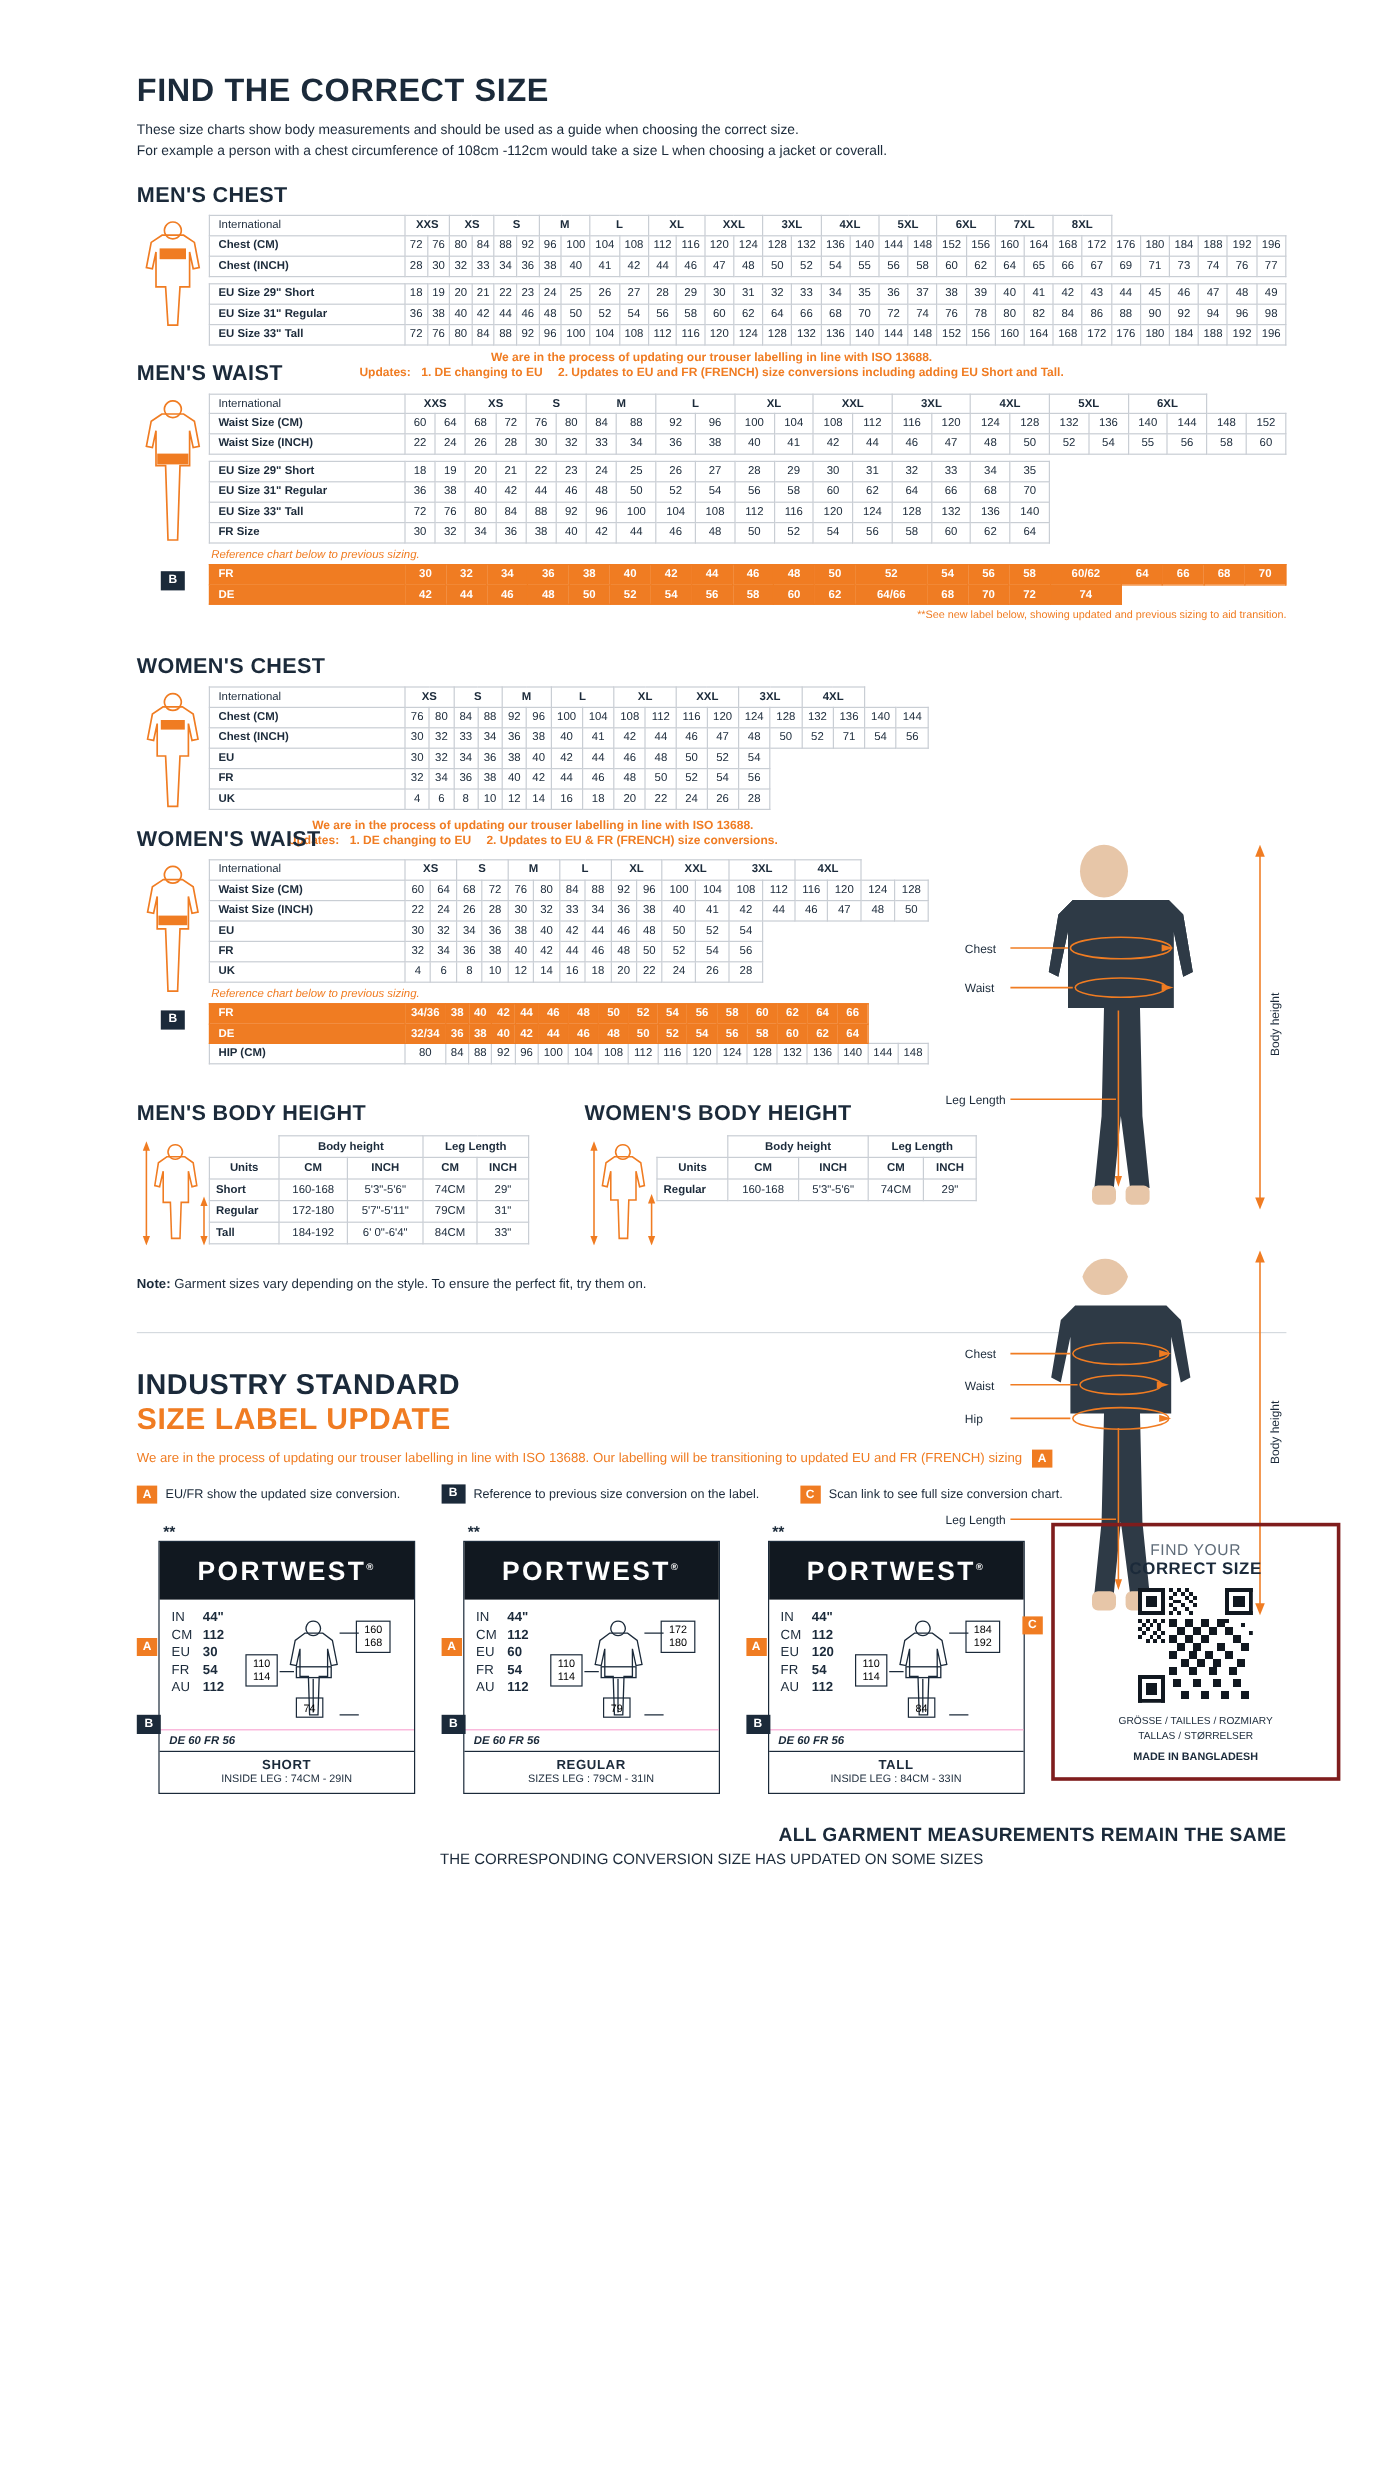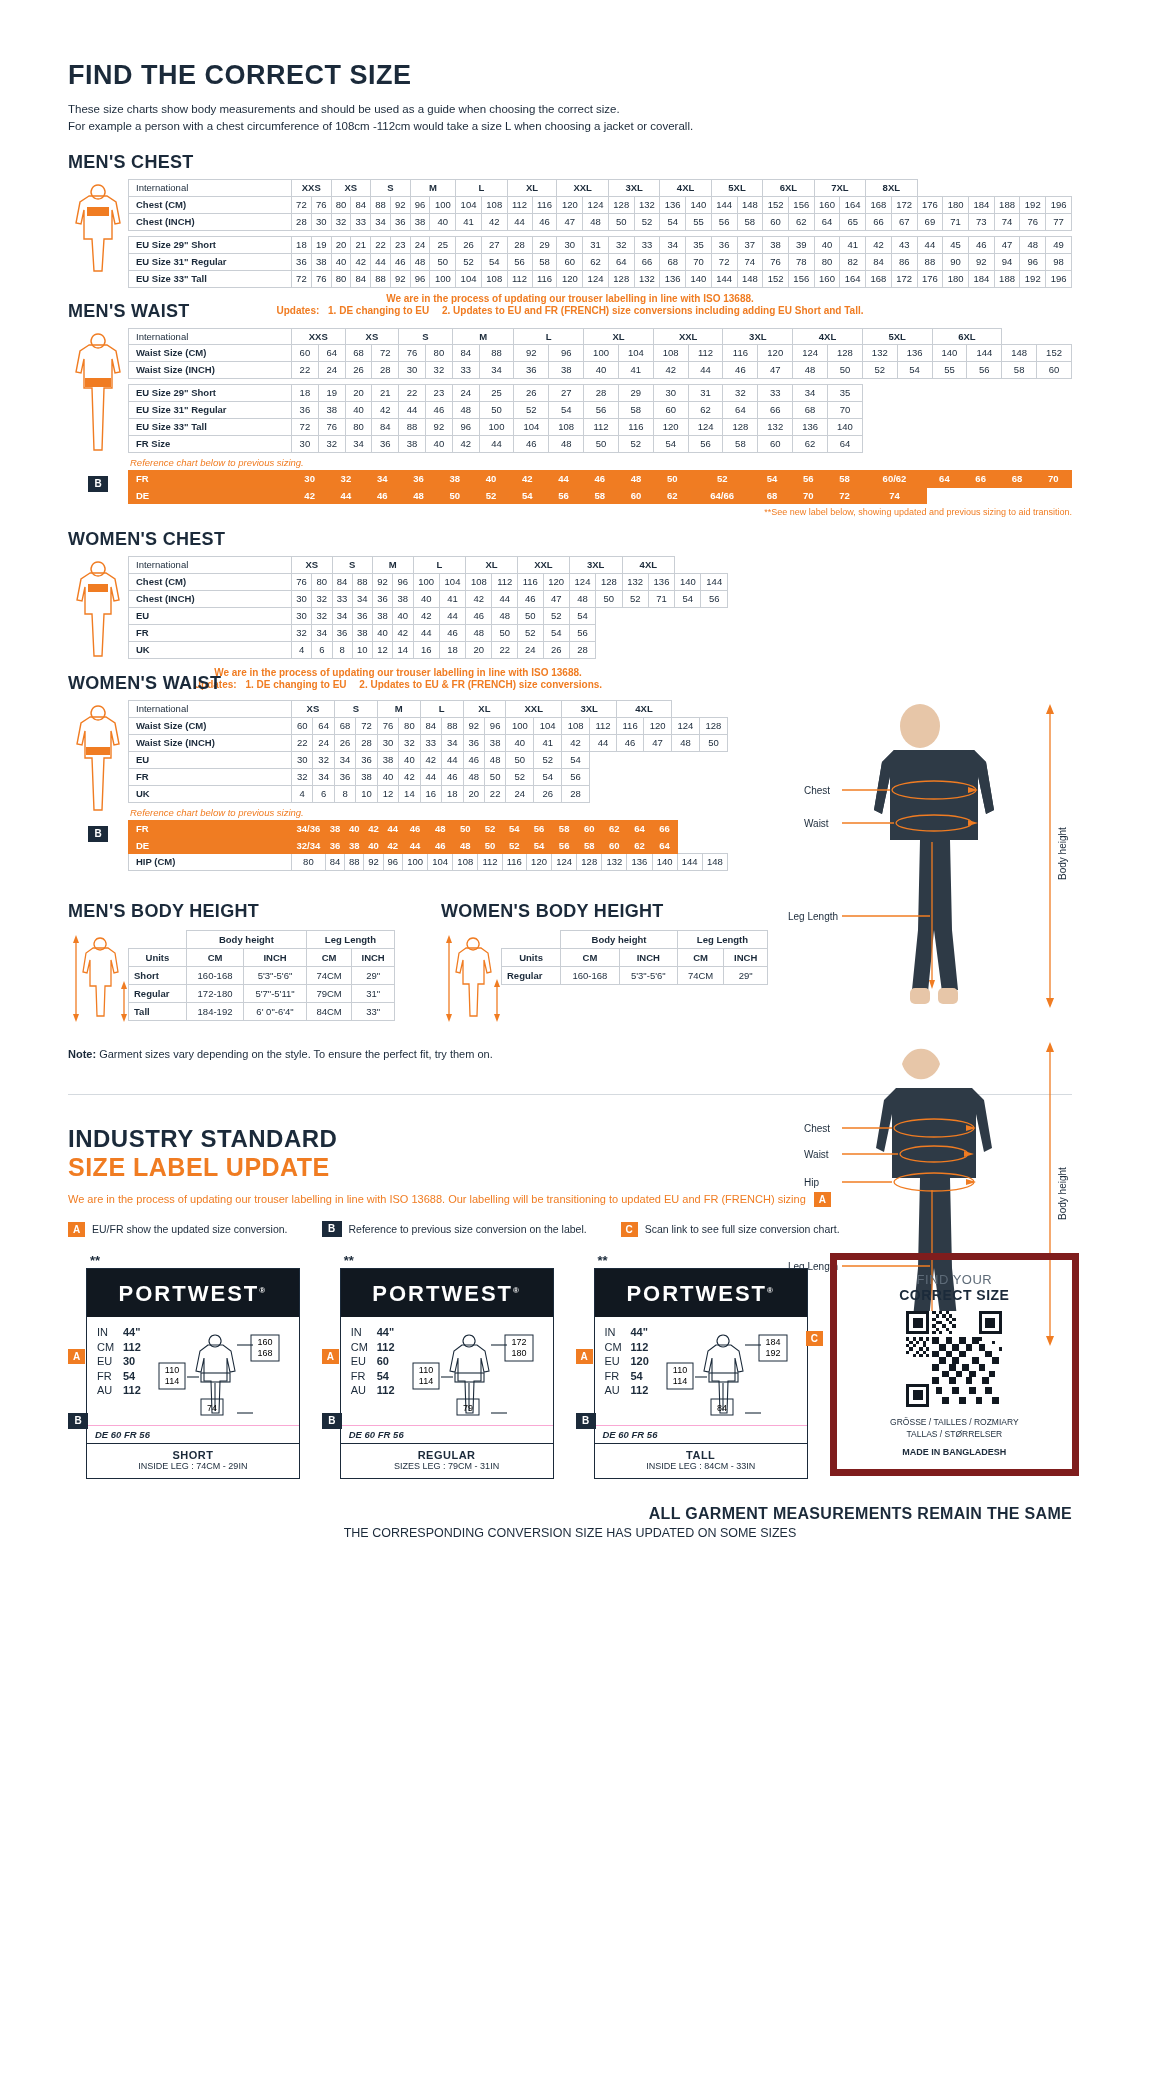--- a/index.html
+++ b/index.html
@@ -1,21 +1,21 @@
 <!DOCTYPE html>
 <html><head>
 <meta charset="utf-8">
 <style>
   html,body{margin:0;padding:0;}
   body{
     width:1157px; min-height:2076px; background:#ffffff;
     font-family:"Liberation Sans", sans-serif; color:#1b2a3a;
     -webkit-font-smoothing:antialiased;
   }
-  .page{position:relative;width:1157px;min-height:2076px;box-sizing:border-box;padding:60px 85px 40px 68px;}
+  .page{position:relative;width:1157px;min-height:2076px;box-sizing:border-box;padding:60px 85px 40px 114px;}
   .rule{height:1px;background:#d5dadf;margin:0;}
 
   h1.title{
     font-size:27px;letter-spacing:.5px;font-weight:bold;color:#1b2a3a;margin:0 0 10px 0;
   }
   .intro{font-size:11.5px;line-height:1.45;color:#1b2a3a;margin-bottom:18px;}
 
   h2.sect{
     font-size:18px;font-weight:bold;color:#1b2a3a;letter-spacing:.3px;margin:0;
   }
@@ -96,21 +96,21 @@
   .codes{font-size:11px;line-height:1.32;}
   .codes .r{display:flex;}
   .codes .k{width:26px;font-weight:normal;}
   .codes .v{font-weight:bold;}
   .figwrap{flex:1;position:relative;display:flex;justify-content:center;}
   .lbl-bot{border-top:1px solid #f9a8d4;font-size:9.5px;padding:3px 8px;font-style:italic;}
   .lbl-foot{border-top:1px solid #1b2a3a;text-align:center;padding:5px 4px 7px 4px;}
   .lbl-foot .sz{font-size:11px;font-weight:bold;letter-spacing:.5px;}
   .lbl-foot .leg{font-size:9px;}
   .badge-left{position:absolute;left:0;}
-  .qrcard{width:215px;border:7px solid #7f1d1d;padding:12px 10px;text-align:center;position:relative;}
+  .qrcard{width:215px;border:3px solid #7f1d1d;padding:12px 10px;text-align:center;position:relative;}
   .qr-t1{font-size:13px;color:#5e6b78;letter-spacing:.5px;}
   .qr-t2{font-size:14px;font-weight:bold;color:#1b2a3a;letter-spacing:.5px;margin-bottom:8px;}
   .qr{width:96px;height:96px;margin:0 auto 10px auto;}
   .qr-t3{font-size:8.5px;font-weight:normal;line-height:1.35;color:#1b2a3a;}
   .qr-t4{font-size:9px;font-weight:bold;margin-top:7px;color:#1b2a3a;}
   .cfloat{position:absolute;left:-24px;top:78px;}
 
   .bottom1{text-align:right;font-size:16px;font-weight:bold;color:#1b2a3a;letter-spacing:.3px;margin-top:26px;}
   .bottom2{text-align:center;font-size:12.5px;color:#1b2a3a;margin-top:3px;}
 </style>
@@ -643,21 +643,21 @@
       <g font-family="Liberation Sans" font-size="10" fill="#1b2a3a">
         <text x="22" y="102">Chest</text>
         <text x="22" y="128">Waist</text>
         <text x="22" y="156">Hip</text>
         <text x="6" y="240">Leg Length</text>
       </g>
       <text x="284" y="190" font-family="Liberation Sans" font-size="10" fill="#1b2a3a" transform="rotate(-90 284 190)">Body height</text>
     </svg>
   </div>
 
-  <h2 class="sect" style="margin-top:12px;">WOMEN'S CHEST</h2>
+  <h2 class="sect" style="margin-top:28px;">WOMEN'S CHEST</h2>
   <div class="row" style="margin-top:6px;width:660px;">
     <div class="figcol">
       <svg class="fig" width="60" height="106" viewBox="0 0 60 106">
         <g fill="none" stroke="#f07c22" stroke-width="1.4">
           <path d="M30 6 a7 7 0 1 0 .1 0 Z"></path>
           <path d="M22 17 L13 23 L9 44 L14 45 L17 31 L17 58 L24 58 L26 100 L34 100 L36 58 L43 58 L43 31 L46 45 L51 44 L47 23 L38 17 Z"></path>
         </g>
         <rect x="20" y="28" width="20" height="8" fill="#f07c22"></rect>
       </svg>
     </div>

